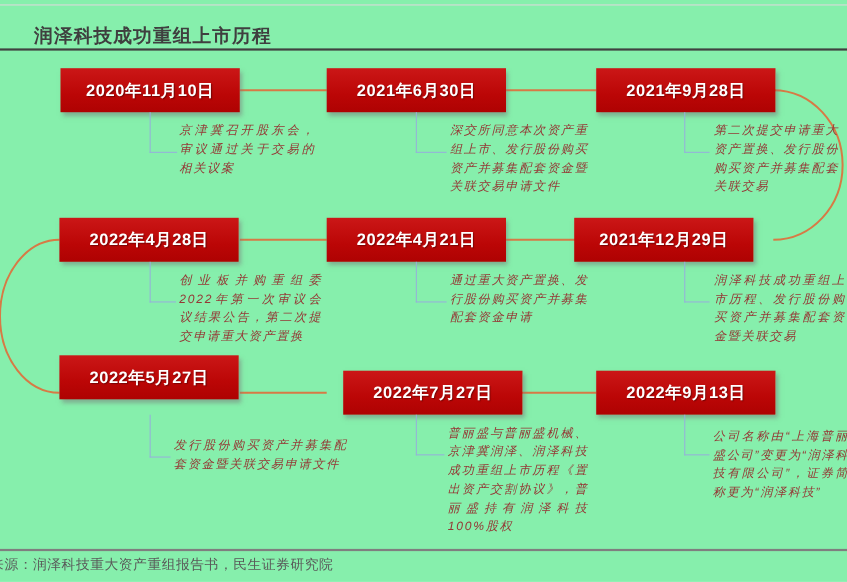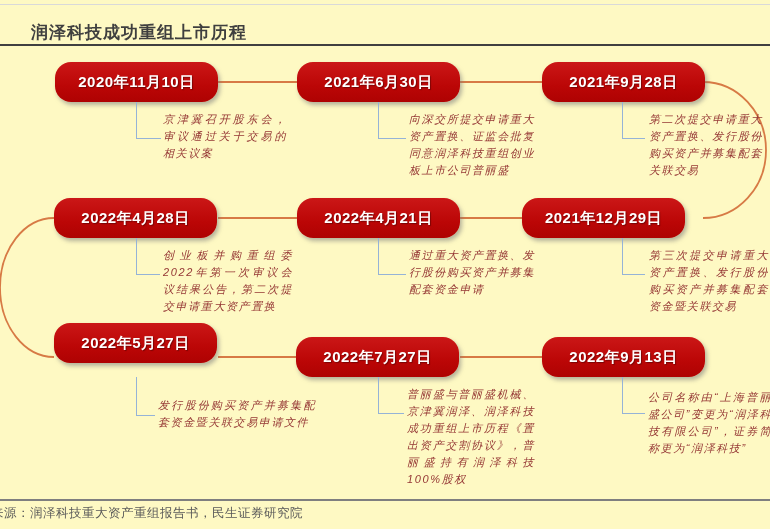--- a/index.html
+++ b/index.html
@@ -1,19 +1,19 @@
 <!DOCTYPE html>
 <html><head>
 <meta charset="utf-8">
 <style>
   html,body{margin:0;padding:0;background:#ffffff;}
   .canvas{
     position:relative;
     width:770px;height:529px;
-    background:#fef9c3;
+    background:#86efac;
     font-family:"Liberation Sans","DejaVu Sans",sans-serif;
     overflow:hidden;
   }
   
   .top-rule{position:absolute;left:0;top:4px;width:770px;height:1px;background:#d9d9d9;}
   .page-title{
     position:absolute;left:31px;top:21px;
     font-size:17px;font-weight:bold;color:#3f3f3f;letter-spacing:1px;
     white-space:nowrap;
   }
@@ -23,21 +23,21 @@
   .source-note{
     position:absolute;left:-9px;top:505px;
     font-size:12.5px;color:#595959;letter-spacing:0.5px;white-space:nowrap;
   }
   
   .connector-svg{position:absolute;left:0;top:0;width:770px;height:529px;}
   
   .tl-box{
     position:absolute;width:163px;height:40px;
     background:linear-gradient(180deg,#cb1717 0%,#bb0606 60%,#ae0202 100%);
-    border-radius:16px;
+    border-radius:0;
     box-shadow:2px 3px 4px rgba(120,120,120,0.55);
     display:flex;align-items:center;justify-content:center;
   }
   .tl-date{
     color:#ffffff;font-size:15px;font-weight:bold;letter-spacing:0.5px;
     text-shadow:1px 1px 1px rgba(0,0,0,0.35);white-space:nowrap;
   }
   .tl-conn{
     position:absolute;
     border-left:1.5px solid #95b3d7;
@@ -52,21 +52,21 @@
   
   .i1 .tl-box{left:55px;top:62px}   .i1 .tl-conn{left:136px;top:102px;width:24px;height:36px} .i1 .tl-desc{left:163px;top:111px;width:124px}
   .i2 .tl-box{left:297px;top:62px}  .i2 .tl-conn{left:378px;top:102px;width:27px;height:36px} .i2 .tl-desc{left:409px;top:111px;width:126px}
   .i3 .tl-box{left:542px;top:62px}  .i3 .tl-conn{left:622px;top:102px;width:22px;height:36px} .i3 .tl-desc{left:649px;top:111px;width:114px}
   
   .i4 .tl-box{left:54px;top:198px}  .i4 .tl-conn{left:136px;top:238px;width:23px;height:36px} .i4 .tl-desc{left:163px;top:247px;width:130px}
   .i5 .tl-box{left:297px;top:198px} .i5 .tl-conn{left:378px;top:238px;width:27px;height:36px} .i5 .tl-desc{left:409px;top:247px;width:126px}
   .i6 .tl-box{left:522px;top:198px} .i6 .tl-conn{left:622px;top:238px;width:22px;height:36px} .i6 .tl-desc{left:649px;top:247px;width:120px}
   
   .i7 .tl-box{left:54px;top:323px}  .i7 .tl-conn{left:136px;top:377px;width:18px;height:38px} .i7 .tl-desc{left:158px;top:397px;width:158px}
-  .i8 .tl-box{left:296px;top:337px} .i8 .tl-conn{left:378px;top:377px;width:25px;height:36px} .i8 .tl-desc{left:407px;top:386px;width:128px}
+  .i8 .tl-box{left:312px;top:337px} .i8 .tl-conn{left:378px;top:377px;width:25px;height:36px} .i8 .tl-desc{left:407px;top:386px;width:128px}
   .i9 .tl-box{left:542px;top:337px} .i9 .tl-conn{left:622px;top:377px;width:22px;height:36px} .i9 .tl-desc{left:648px;top:389px;width:124px}
 </style>
 </head>
 <body>
 
 <div class="canvas">
 
   <div class="top-rule"></div>
   <div class="page-title">润泽科技成功重组上市历程</div>
   <div class="title-rule"></div>
@@ -84,21 +84,21 @@
         <span class="tl-date">2020年11月10日</span>
       </div>
     <div class="tl-conn"></div>
     <div class="tl-desc">京津冀召开股东会，审议通过关于交易的相关议案</div>
   </div>
   <div class="tl-item i2">
     <div class="tl-box">
         <span class="tl-date">2021年6月30日</span>
       </div>
     <div class="tl-conn"></div>
-    <div class="tl-desc">向深交所提交申请重大资产置换、证监会批复同意润泽科技重组创业板上市公司普丽盛</div>
+    <div class="tl-desc">深交所同意本次资产重组上市、发行股份购买资产并募集配套资金暨关联交易申请文件</div>
   </div>
   <div class="tl-item i3">
     <div class="tl-box">
         <span class="tl-date">2021年9月28日</span>
       </div>
     <div class="tl-conn"></div>
     <div class="tl-desc">第二次提交申请重大资产置换、发行股份购买资产并募集配套关联交易</div>
   </div>
 
   <div class="tl-item i4">
@@ -113,21 +113,21 @@
         <span class="tl-date">2022年4月21日</span>
       </div>
     <div class="tl-conn"></div>
     <div class="tl-desc">通过重大资产置换、发行股份购买资产并募集配套资金申请</div>
   </div>
   <div class="tl-item i6">
     <div class="tl-box">
         <span class="tl-date">2021年12月29日</span>
       </div>
     <div class="tl-conn"></div>
-    <div class="tl-desc">第三次提交申请重大资产置换、发行股份购买资产并募集配套资金暨关联交易</div>
+    <div class="tl-desc">润泽科技成功重组上市历程、发行股份购买资产并募集配套资金暨关联交易</div>
   </div>
 
   <div class="tl-item i7">
     <div class="tl-box">
         <span class="tl-date">2022年5月27日</span>
       </div>
     <div class="tl-conn"></div>
     <div class="tl-desc">发行股份购买资产并募集配套资金暨关联交易申请文件</div>
   </div>
   <div class="tl-item i8">

